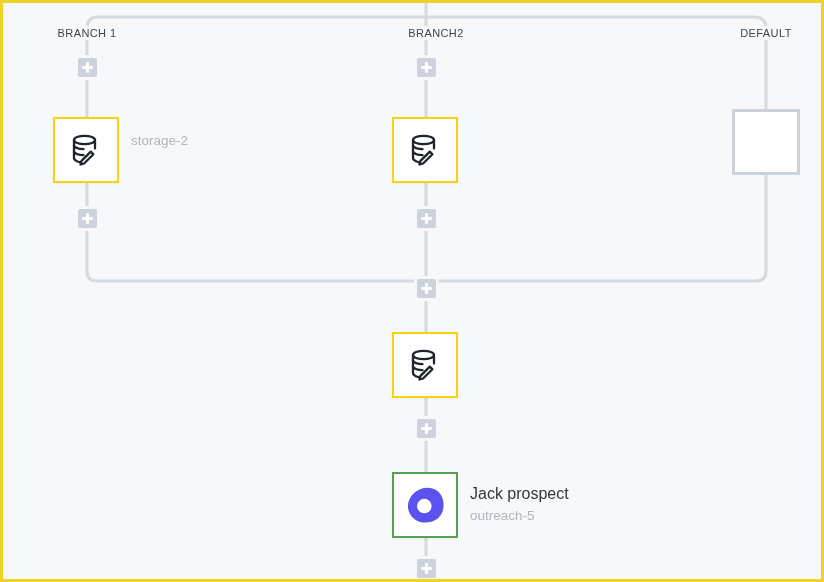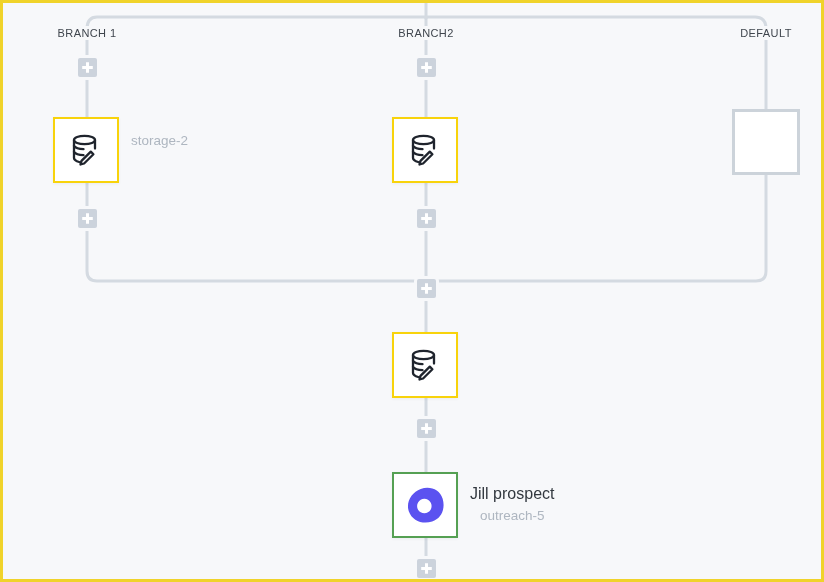--- a/index.html
+++ b/index.html
@@ -19,21 +19,21 @@
     box-shadow:0 0 0 3px #f7f8fa;cursor:pointer;border:none;padding:0;
   }
   .node-box{
     position:absolute;width:66px;height:66px;box-sizing:border-box;z-index:2;
     background:#fff;border:2px solid;display:flex;align-items:center;justify-content:center;
     box-shadow:0 1px 3px rgba(40,50,60,.06);cursor:pointer;
   }
   .node-box.placeholder{width:68px;border-width:3px;box-shadow:none;}
   .node-text{position:absolute;z-index:2;}
   .node-title{font-size:16px;color:#32383f;line-height:20px;white-space:nowrap;}
-  .node-subtitle{font-size:13.5px;color:#aeb6c0;line-height:17px;margin-top:3px;white-space:nowrap;text-align:center;}
+  .node-subtitle{font-size:13.5px;color:#aeb6c0;line-height:17px;margin-top:3px;white-space:nowrap;}
   .icon{display:flex;align-items:center;justify-content:center;}
 </style>
 </head>
 <body>
 
 <div class="canvas" style="border-color: rgb(240, 211, 42);">
 
   <svg class="connectors" width="824" height="582" style="color: rgb(212, 218, 225);">
     <g fill="none" stroke="currentColor" stroke-width="3">
 
@@ -43,21 +43,21 @@
 
       <path d="M763,24 V268 Q763,278 753,278"></path>
 
       <path d="M94,278 H753"></path>
 
       <path d="M423,14 V579"></path>
     </g>
   </svg>
 
   <div class="branch-label" style="left:84px">BRANCH 1</div>
-  <div class="branch-label" style="left:423px">BRANCH2</div>
+  <div class="branch-label" style="left:433px">BRANCH2</div>
   <div class="branch-label" style="left:763px">DEFAULT</div>
 
   <button class="plus" style="left: 75px; top: 55px; background-color: rgb(204, 211, 220);">
     <span class="icon">
       <svg width="13" height="13" viewBox="0 0 13 13">
           <path d="M6.5,1.2V11.8M1.2,6.5H11.8" stroke="#fff" stroke-width="3"></path>
         </svg>
     </span>
   </button>
   <button class="plus" style="left: 414px; top: 55px; background-color: rgb(204, 211, 220);">
@@ -150,17 +150,17 @@
   </div>
 
   <div class="node-box" style="left: 389px; top: 469px; border-color: rgb(85, 160, 83);">
     <span class="icon" style="color: rgb(91, 82, 240);">
       <svg width="42" height="42" viewBox="0 0 44 44">
         <path fill="currentColor" fill-rule="evenodd" d="M17.5,5.2 C27,1.8 37.5,5.5 40.5,15.5 C43.5,25.5 39.5,36 29.5,39.3 C19.5,42.6 8.5,38.5 5,28.5 C1.8,19 8,8.6 17.5,5.2 Z M21.3,15.5 a7.6,7.6 0 1,0 0.02,0 Z"></path>
       </svg>
     </span>
   </div>
   <div class="node-text" style="left:467px;top:481px">
-    <div class="node-title">Jill prospect</div>
+    <div class="node-title">Jack prospect</div>
     <div class="node-subtitle">outreach-5</div>
   </div>
 
 </div>
 
 </body></html>

